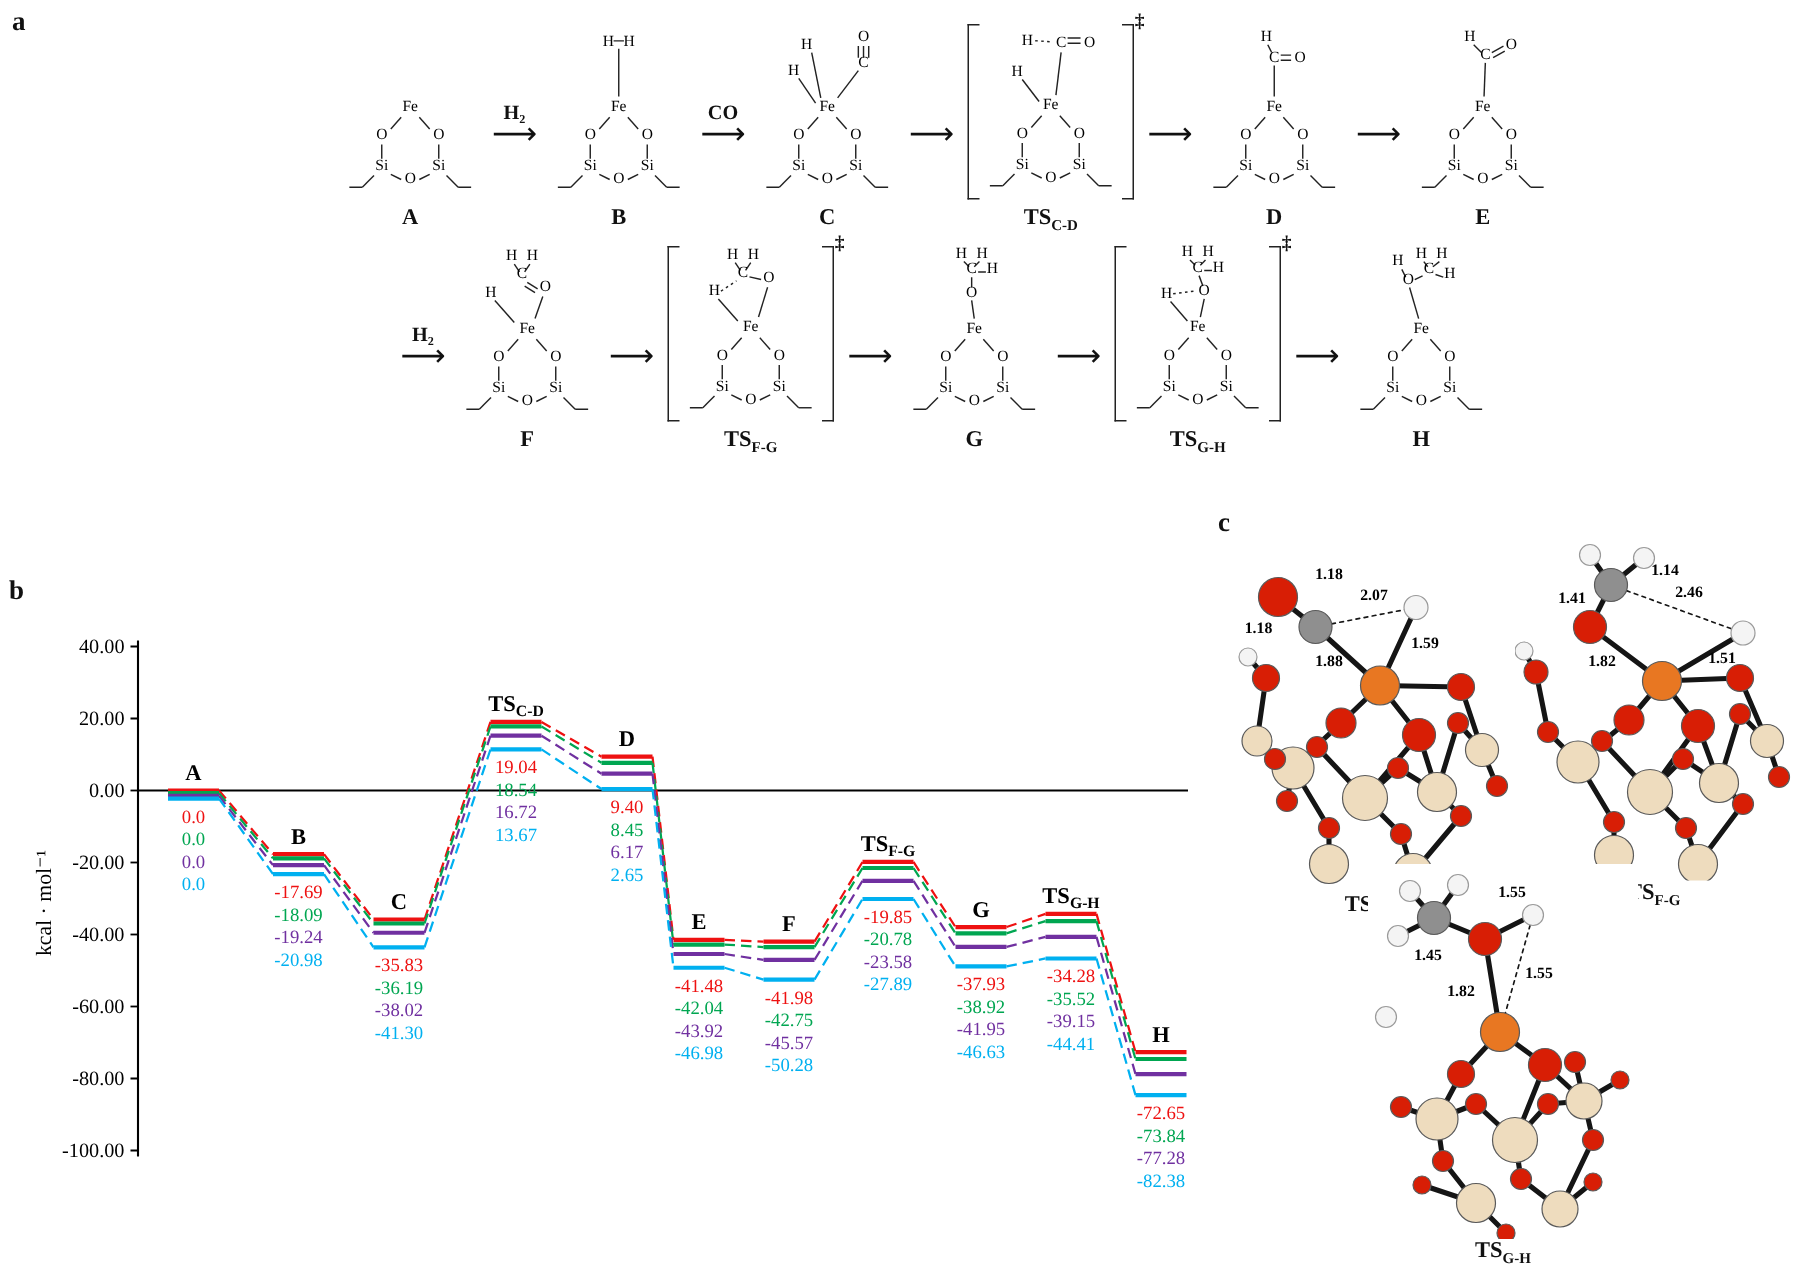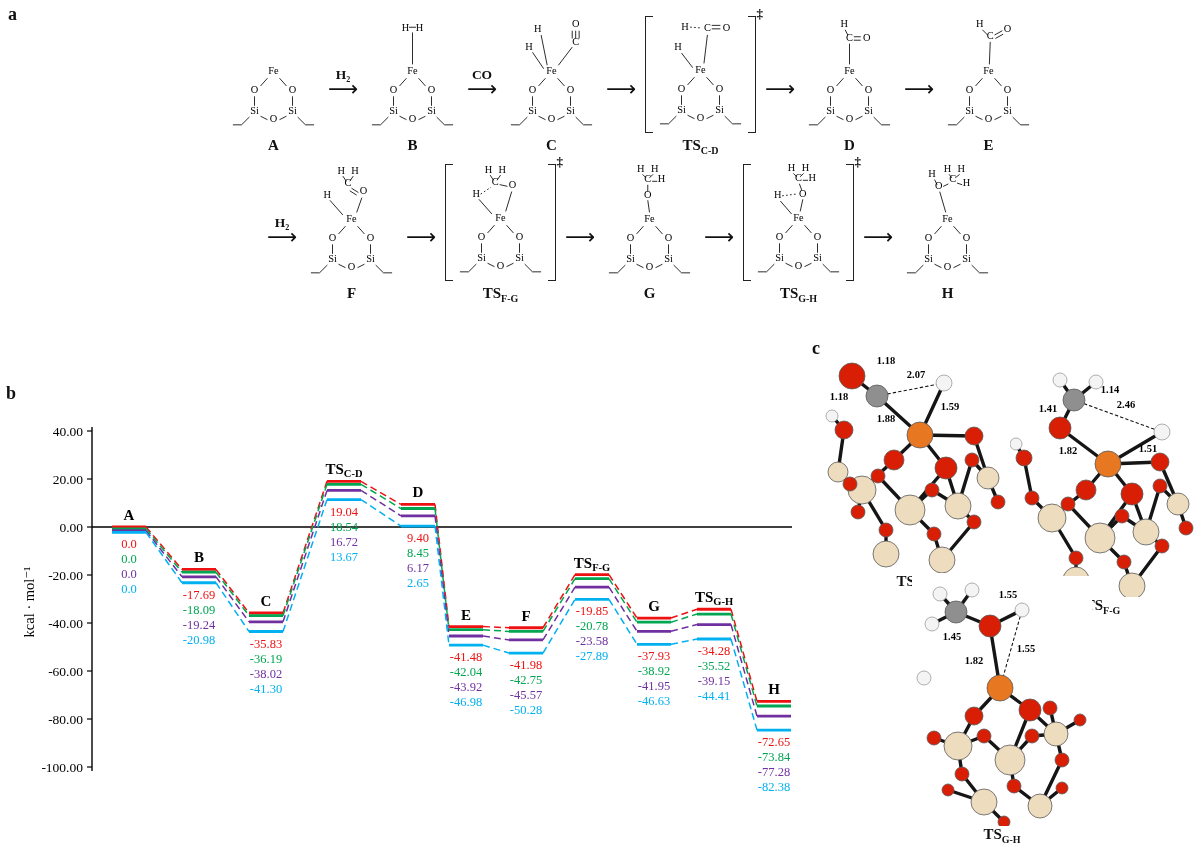--- a/index.html
+++ b/index.html
@@ -596,21 +596,21 @@
       <text x="760" y="349.11199999999997" text-anchor="middle" font-size="12.5" fill="#ee1111">-72.65</text>
       <text x="760" y="364.11199999999997" text-anchor="middle" font-size="12.5" fill="#00a651">-73.84</text>
       <text x="760" y="379.11199999999997" text-anchor="middle" font-size="12.5" fill="#7030a0">-77.28</text>
       <text x="760" y="394.11199999999997" text-anchor="middle" font-size="12.5" fill="#00b0f0">-82.38</text>
     </svg>
 </div>
 
 <div id="panel-c">
   <div class="panel-label">c</div>
 
-  <div class="mol" style="left:22px;top:6px;width:185px">
+  <div class="mol" style="left:22px;top:28px;width:185px">
     <svg id="mol-svg-0" width="185" height="235" viewBox="0 0 185 235">
         <line x1="30" y1="38" x2="55" y2="58" stroke="#151515" stroke-width="3.4" stroke-linecap="round"></line>
         <line x1="55" y1="58" x2="122" y2="45" stroke="#151515" stroke-width="1.1" stroke-linecap="round" stroke-dasharray="2.5 3"></line>
         <line x1="55" y1="58" x2="98" y2="97" stroke="#151515" stroke-width="3.4" stroke-linecap="round"></line>
         <line x1="98" y1="97" x2="122" y2="45" stroke="#151515" stroke-width="3.4" stroke-linecap="round"></line>
         <line x1="98" y1="97" x2="72" y2="122" stroke="#151515" stroke-width="3.4" stroke-linecap="round"></line>
         <line x1="98" y1="97" x2="124" y2="130" stroke="#151515" stroke-width="3.4" stroke-linecap="round"></line>
         <line x1="98" y1="97" x2="152" y2="98" stroke="#151515" stroke-width="3.4" stroke-linecap="round"></line>
         <line x1="22" y1="92" x2="10" y2="78" stroke="#151515" stroke-width="3.4" stroke-linecap="round"></line>
         <line x1="22" y1="92" x2="16" y2="134" stroke="#151515" stroke-width="3.4" stroke-linecap="round"></line>
@@ -661,21 +661,21 @@
         <circle cx="36" cy="174" r="7" fill="#d81e05" stroke="#5a5a5a" stroke-width="0.8"></circle>
         <text x="64" y="26" text-anchor="middle" font-size="10.5" font-weight="bold">1.18</text>
         <text x="94" y="40" text-anchor="middle" font-size="10.5" font-weight="bold">2.07</text>
         <text x="17" y="62" text-anchor="middle" font-size="10.5" font-weight="bold">1.18</text>
         <text x="64" y="84" text-anchor="middle" font-size="10.5" font-weight="bold">1.88</text>
         <text x="128" y="72" text-anchor="middle" font-size="10.5" font-weight="bold">1.59</text>
       </svg>
     <div class="mol-label"><span>TS</span><sub>C-D</sub></div>
   </div>
 
-  <div class="mol" style="left:210px;top:30px;width:185px">
+  <div class="mol" style="left:210px;top:20px;width:185px">
     <svg id="mol-svg-1" width="185" height="235" viewBox="0 0 185 235">
         <line x1="64" y1="38" x2="50" y2="18" stroke="#151515" stroke-width="3.4" stroke-linecap="round"></line>
         <line x1="64" y1="38" x2="86" y2="20" stroke="#151515" stroke-width="3.4" stroke-linecap="round"></line>
         <line x1="64" y1="38" x2="50" y2="66" stroke="#151515" stroke-width="3.4" stroke-linecap="round"></line>
         <line x1="64" y1="38" x2="152" y2="70" stroke="#151515" stroke-width="1.1" stroke-linecap="round" stroke-dasharray="2.5 3"></line>
         <line x1="50" y1="66" x2="98" y2="102" stroke="#151515" stroke-width="3.4" stroke-linecap="round"></line>
         <line x1="98" y1="102" x2="152" y2="70" stroke="#151515" stroke-width="3.4" stroke-linecap="round"></line>
         <line x1="98" y1="102" x2="76" y2="128" stroke="#151515" stroke-width="3.4" stroke-linecap="round"></line>
         <line x1="98" y1="102" x2="122" y2="132" stroke="#151515" stroke-width="3.4" stroke-linecap="round"></line>
         <line x1="98" y1="102" x2="150" y2="100" stroke="#151515" stroke-width="3.4" stroke-linecap="round"></line>

